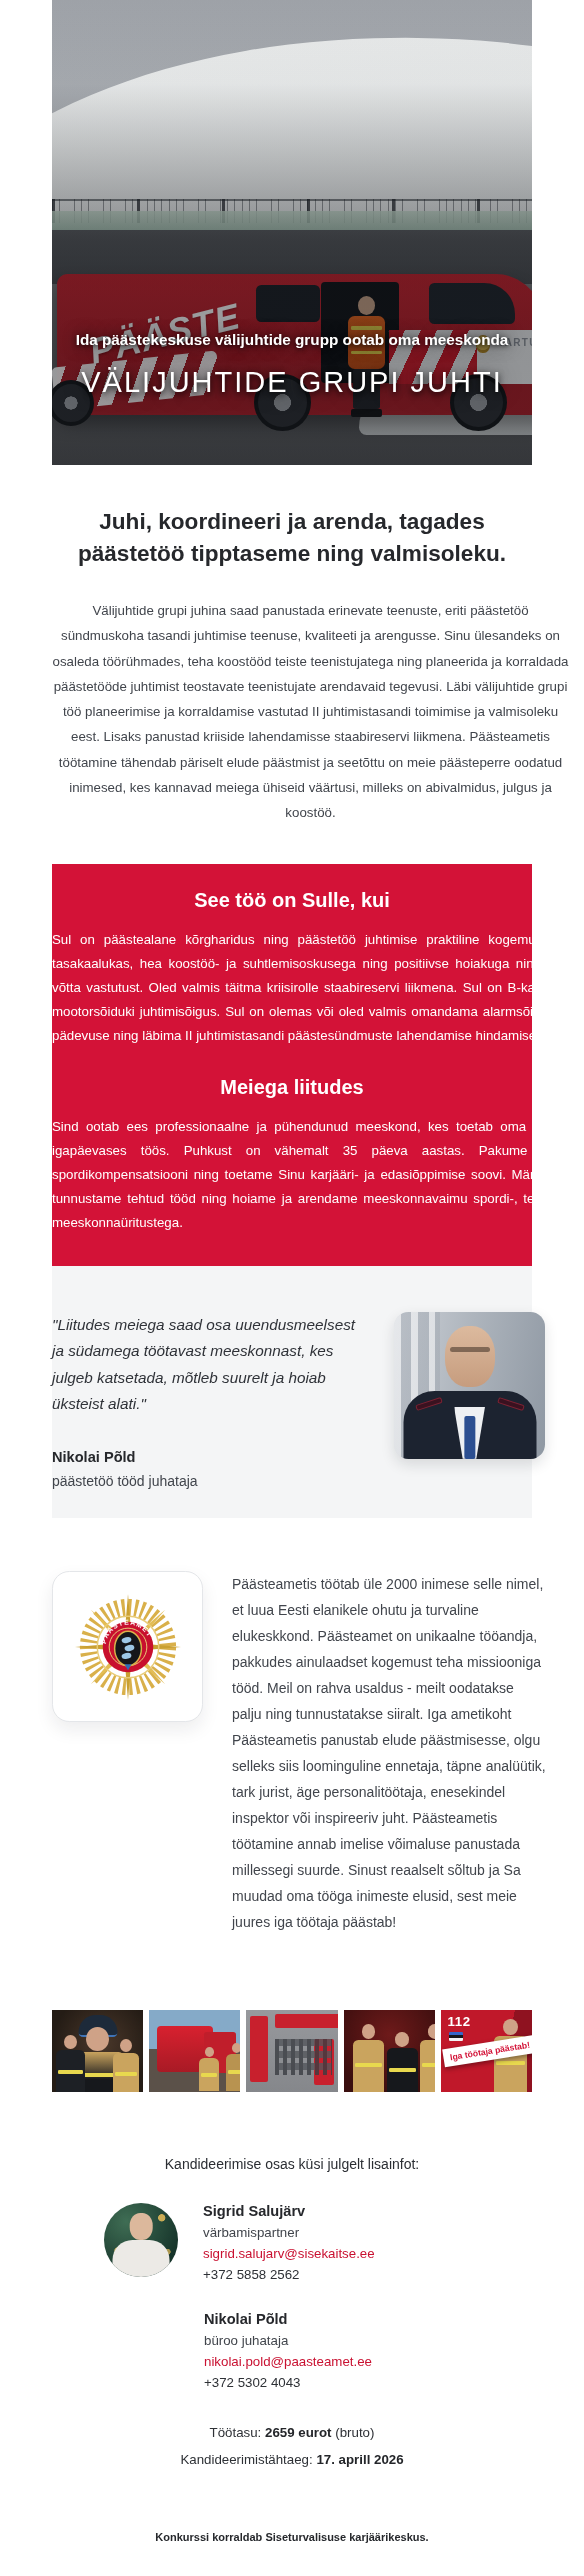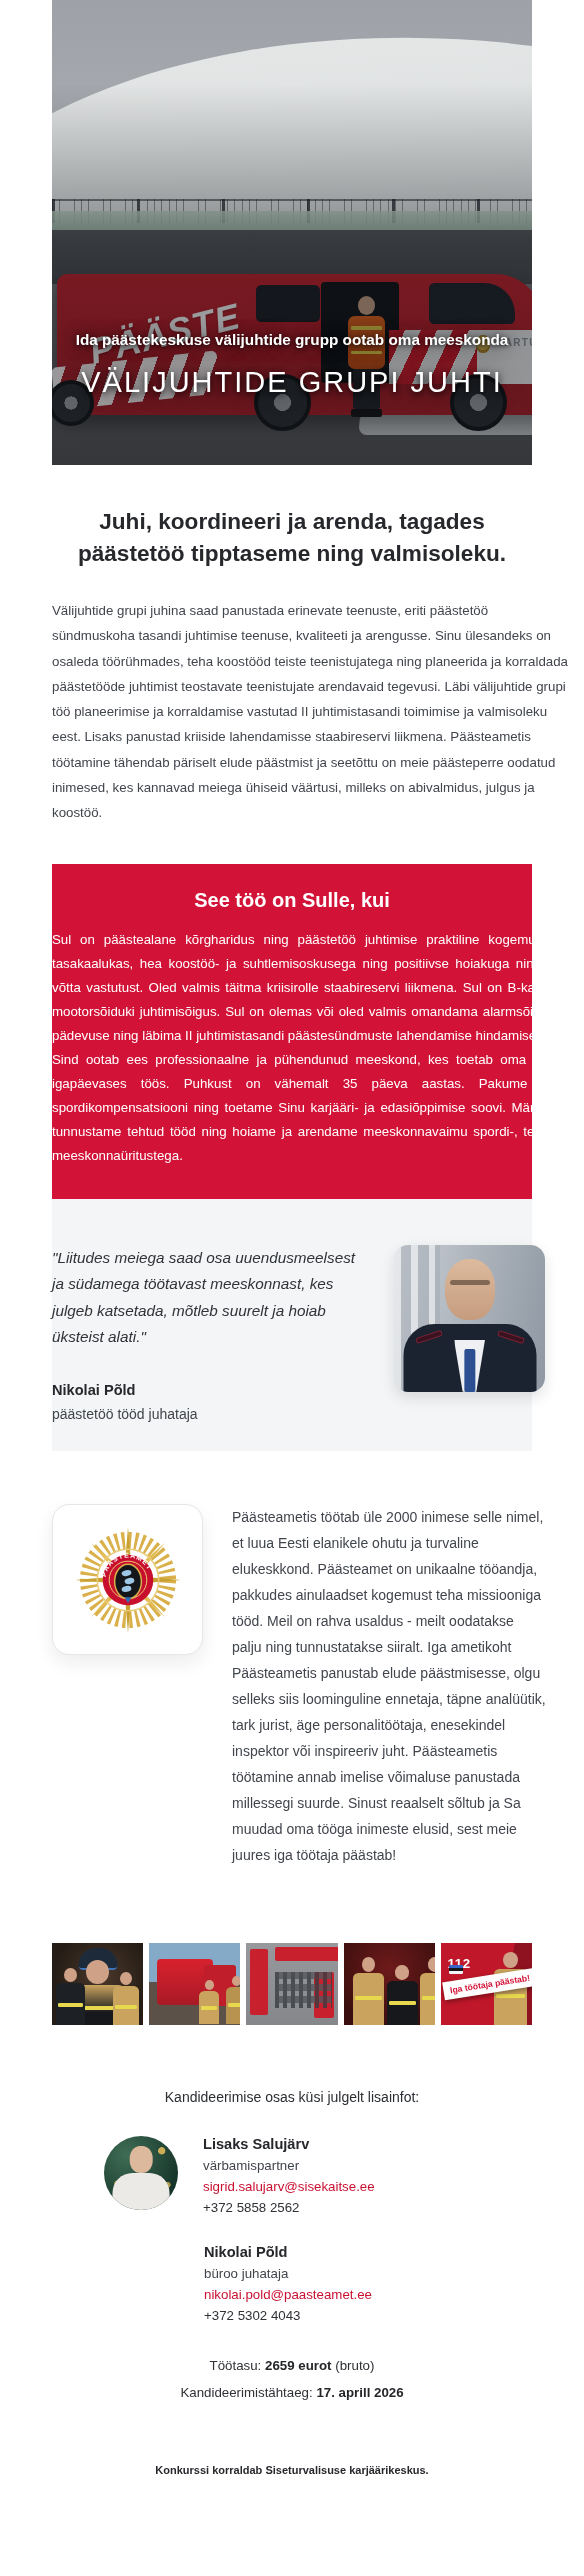--- a/index.html
+++ b/index.html
@@ -51,21 +51,21 @@
   .w-boots{width:31px;height:8.6px;margin:0 auto;background:#121416;border-radius:2px;}
 
   .hero-shade{position:absolute;inset:0;background:linear-gradient(rgba(8,10,14,.05) 18%,rgba(8,10,14,.42) 52%,rgba(8,10,14,.38) 100%);}
   .hero-text{position:absolute;left:0;right:0;top:331px;text-align:center;color:#fff;}
   .hero-kicker{font-size:15.3px;font-weight:700;text-shadow:0 1.3px 5.3px rgba(0,0,0,.9),0 0 17.3px rgba(0,0,0,.7);}
   .hero-title{margin-top:17.3px;font-size:29px;font-weight:400;letter-spacing:2px;text-shadow:0 2px 6.6px rgba(0,0,0,.9),0 0 20px rgba(0,0,0,.6);}
 
   
   .intro{padding:41px 0 39px;background:#fff;}
   .intro-h{width:452px;margin:0 auto;text-align:center;font-size:22.6px;line-height:1.42;font-weight:700;color:var(--ink);}
-  .intro-p{width:517px;margin:28px auto 0;font-size:13.3px;line-height:1.9;color:var(--body);}
+  .intro-p{width:517px;margin:28px auto 0;text-align:center;font-size:13.3px;line-height:1.9;color:var(--body);}
 
   
   .red{background:var(--red);color:#fff;padding:25px 0 31px;}
   .red-h{text-align:center;font-size:20px;font-weight:700;margin:0 0 16px;}
   .red-h.second{margin-top:28px;}
   .red-p{width:531px;margin:0 auto;font-size:13.3px;line-height:1.8;text-align:justify;}
 
   
   .quote{background:#f4f5f6;padding:46px 0 29px;}
   .quote-inner{width:494px;margin:0 auto;display:flex;gap:31px;align-items:flex-start;}
@@ -101,21 +101,21 @@
   .t2{background:linear-gradient(#85aac8 0 48%,#5b5149 48% 100%);}
   .t2 .truck{position:absolute;left:8px;top:16px;width:56px;height:46px;background:linear-gradient(#d8212f,#a81a25);border-radius:4px;}
   .t2 .truck2{position:absolute;right:4px;top:22.6px;width:32px;height:41px;background:#c01e2b;border-radius:2.7px;}
   .t3{background:linear-gradient(#97999d,#85878b);}
   .t3 .red-l{position:absolute;left:4px;top:6.6px;width:17.3px;height:66px;background:#c8202d;border-radius:2px;}
   .t3 .red-t{position:absolute;left:29px;top:4px;width:66px;height:14.6px;background:#c8202d;border-radius:2px;}
   .t3 .red-r{position:absolute;right:4px;top:29px;width:20px;height:46px;background:#c8202d;border-radius:2px;}
   .t3 .gear{position:absolute;left:29px;top:29px;width:57px;height:36px;background:repeating-linear-gradient(90deg,#3a3d42 0 4px,transparent 4px 8px),repeating-linear-gradient(#54575c 0 6.6px,transparent 6.6px 12px);opacity:.8;}
   .t4{background:radial-gradient(circle at 50% 30%,#6e1a1a 0%,#3a0e0e 80%);}
   .t5{background:linear-gradient(100deg,#c0182a 0 70%,#8f1220 70% 100%);}
-  .t5 .num{position:absolute;left:6.6px;top:13px;color:#fff;font-weight:800;font-size:13.3px;letter-spacing:0.7px;}
+  .t5 .num{position:absolute;left:6.6px;top:4px;color:#fff;font-weight:800;font-size:13.3px;letter-spacing:0.7px;}
   .t5 .flag{position:absolute;left:8px;top:22.6px;width:14.6px;height:9.3px;background:linear-gradient(#3565c9 0 33%,#15171b 33% 66%,#f2f3f5 66% 100%);border-radius:1.3px;}
   .t5 .banner{position:absolute;right:-5.3px;top:32px;background:#fff;color:var(--red);font-weight:800;font-size:8.6px;line-height:1;padding:4.6px 6.6px;transform:rotate(-9deg);box-shadow:0 2px 5.3px rgba(0,0,0,.4);white-space:nowrap;}
 
   
   .contacts{padding-top:64px;background:#fff;}
   .contacts-h{text-align:center;font-size:14px;color:#2b2e33;}
   .contact-list{width:376px;margin:31px auto 0;}
   .contact{display:flex;gap:25px;margin-bottom:29px;}
   .avatar{width:74px;height:74px;border-radius:50%;flex:0 0 auto;position:relative;overflow:hidden;
     background:
@@ -185,20 +185,21 @@
   </section>
 
   <section class="intro">
     <h1 class="intro-h">Juhi, koordineeri ja arenda, tagades päästetöö tipptaseme ning valmisoleku.</h1>
     <p class="intro-p">Välijuhtide grupi juhina saad panustada erinevate teenuste, eriti päästetöö sündmuskoha tasandi juhtimise teenuse, kvaliteeti ja arengusse. Sinu ülesandeks on osaleda töörühmades, teha koostööd teiste teenistujatega ning planeerida ja korraldada päästetööde juhtimist teostavate teenistujate arendavaid tegevusi. Läbi välijuhtide grupi töö planeerimise ja korraldamise vastutad II juhtimistasandi toimimise ja valmisoleku eest. Lisaks panustad kriiside lahendamisse staabireservi liikmena. Päästeametis töötamine tähendab päriselt elude päästmist ja seetõttu on meie päästeperre oodatud inimesed, kes kannavad meiega ühiseid väärtusi, milleks on abivalmidus, julgus ja koostöö.</p>
   </section>
 
   <section class="red">
     <h2 class="red-h">See töö on Sulle, kui</h2>
     <p class="red-p">Sul on päästealane kõrgharidus ning päästetöö juhtimise praktiline kogemus. Oled tasakaalukas, hea koostöö- ja suhtlemisoskusega ning positiivse hoiakuga ning julged võtta vastutust. Oled valmis täitma kriisirolle staabireservi liikmena. Sul on B-kategooria mootorsõiduki juhtimisõigus. Sul on olemas või oled valmis omandama alarmsõiduki juhi pädevuse ning läbima II juhtimistasandi päästesündmuste lahendamise hindamise.</p>
+    <h2 class="red-h second">Meiega liitudes</h2>
     <p class="red-p">Sind ootab ees professionaalne ja pühendunud meeskond, kes toetab oma kolleege igapäevases töös. Puhkust on vähemalt 35 päeva aastas. Pakume Stebby spordikompensatsiooni ning toetame Sinu karjääri- ja edasiõppimise soovi. Märkame ja tunnustame tehtud tööd ning hoiame ja arendame meeskonnavaimu spordi-, tervise- ja meeskonnaüritustega.</p>
   </section>
 
   <section class="quote">
     <div class="quote-inner">
       <div class="quote-left">
         <div class="quote-text">"Liitudes meiega saad osa uuendusmeelsest ja südamega töötavast meeskonnast, kes julgeb katsetada, mõtleb suurelt ja hoiab üksteist alati."</div>
         <div class="quote-name">Nikolai Põld</div>
         <div class="quote-role">päästetöö tööd juhataja</div>
       </div>
@@ -307,21 +308,21 @@
   <section class="contacts">
     <div class="contacts-h">Kandideerimise osas küsi julgelt lisainfot:</div>
     <div class="contact-list">
       <div class="contact">
         <div class="avatar">
           <div class="a-hair"></div>
           <div class="a-head"></div>
           <div class="a-coat"></div>
         </div>
         <div>
-          <div class="c-name">Lisaks Salujärv</div>
+          <div class="c-name">Sigrid Salujärv</div>
           <div class="c-role">värbamispartner</div>
           <a class="c-email">sigrid.salujarv@sisekaitse.ee</a>
           <div class="c-phone">+372 5858 2562</div>
         </div>
       </div>
       <div class="contact indent">
         <div>
           <div class="c-name">Nikolai Põld</div>
           <div class="c-role">büroo juhataja</div>
           <a class="c-email">nikolai.pold@paasteamet.ee</a>

